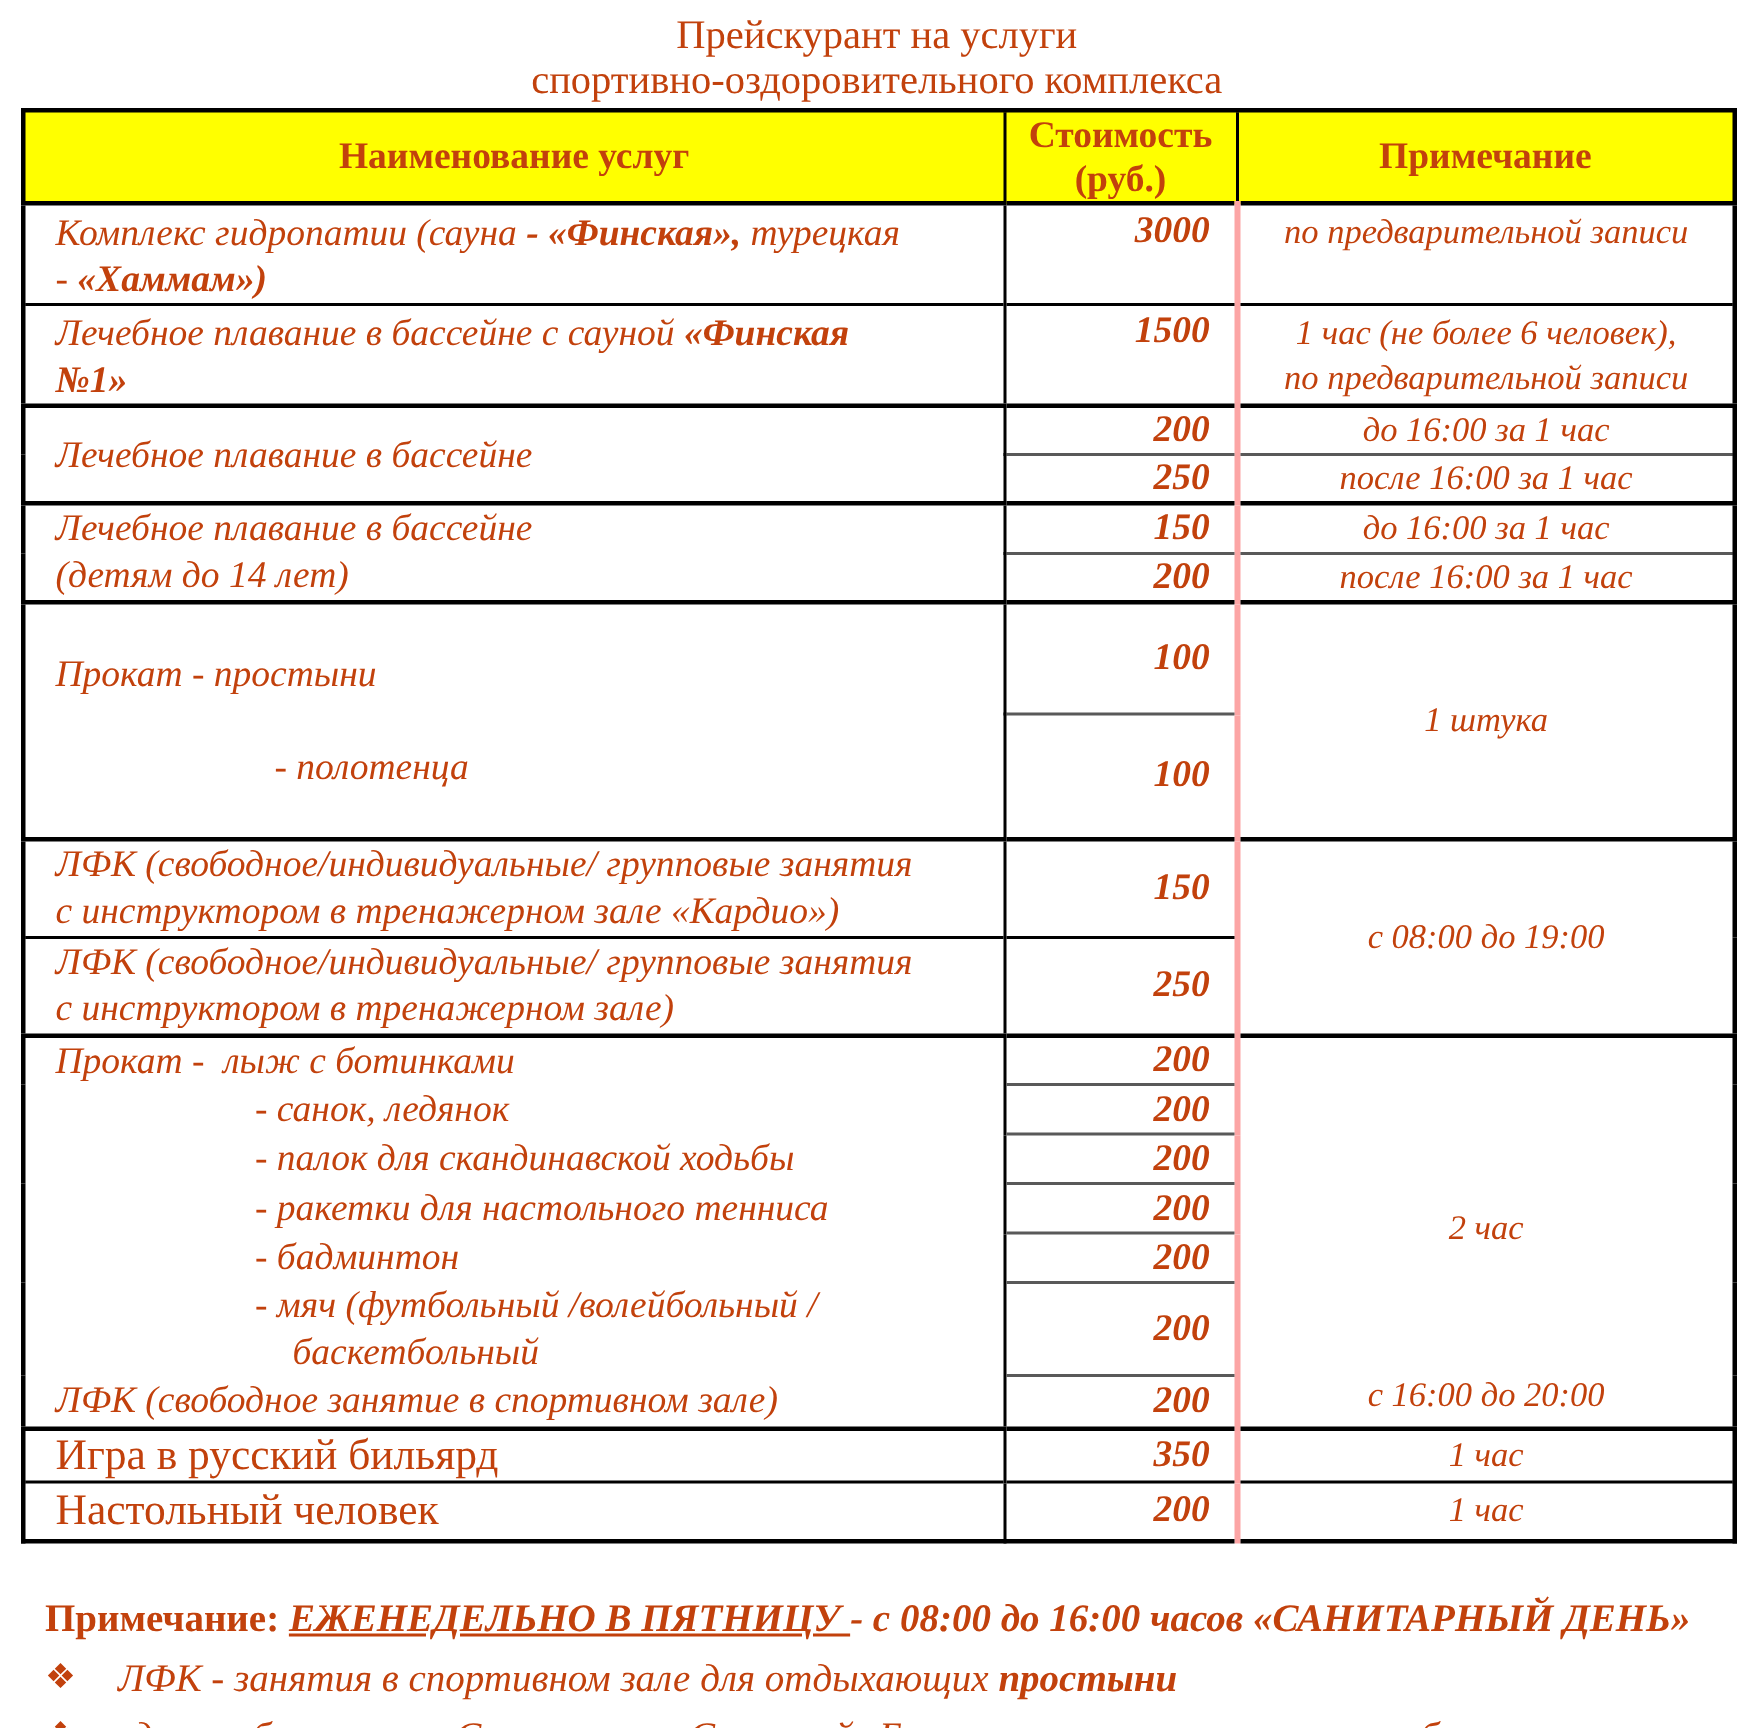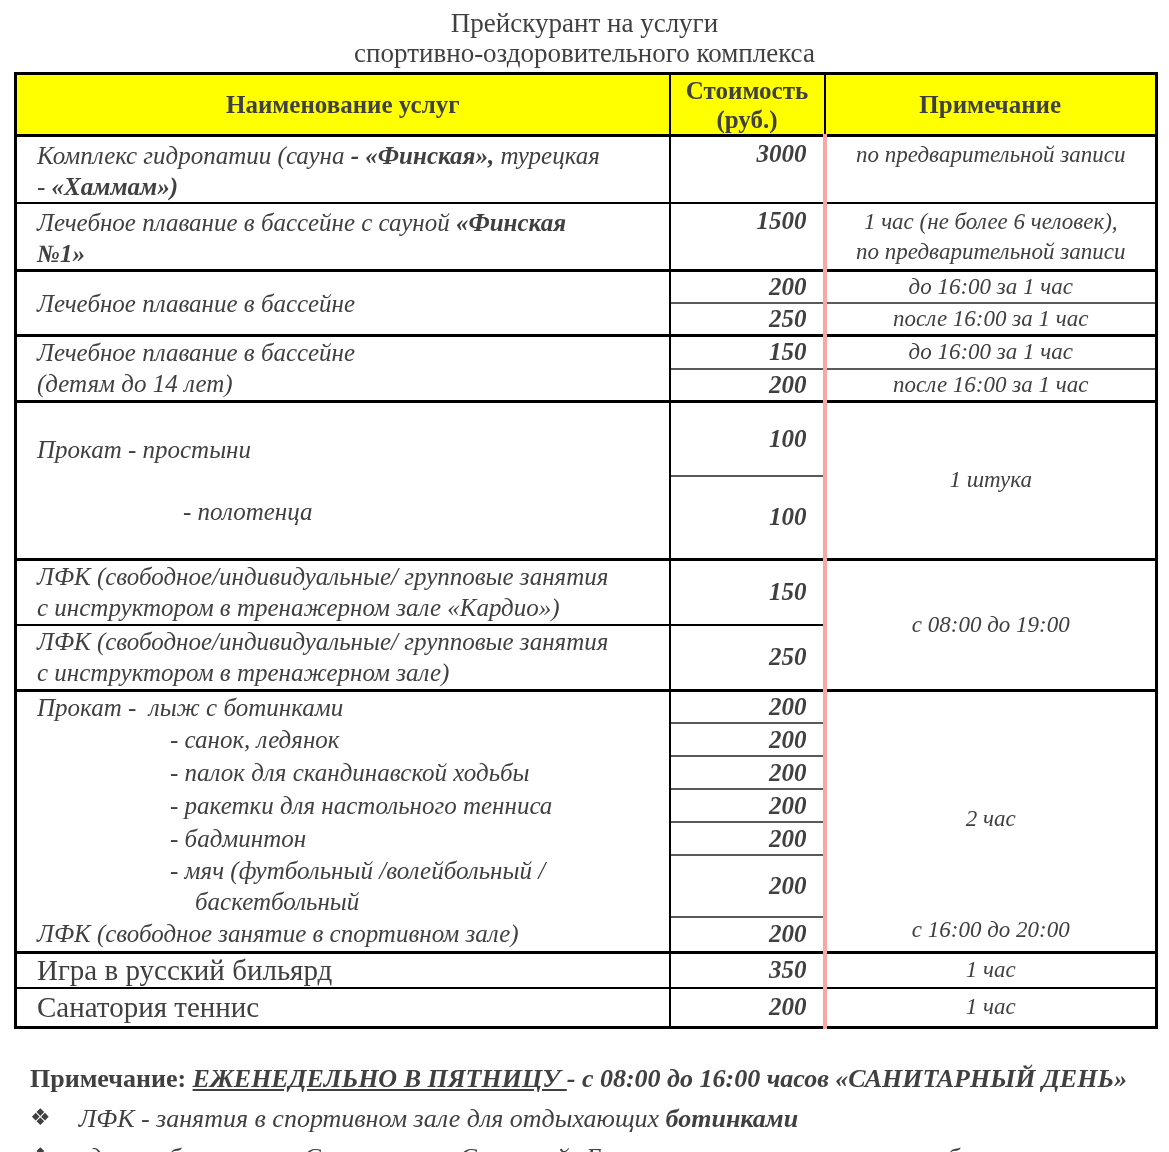--- a/index.html
+++ b/index.html
@@ -1,16 +1,16 @@
 <!DOCTYPE html>
 <html><head>
 <meta charset="utf-8">
 <style>
   html,body{margin:0;padding:0;background:#fff;}
-  .page{width:1169px;height:1152px;background:#fff;color:#404040;
+  .page{width:1169px;height:1152px;background:#fff;color:#c2410c;
         font-family:"Liberation Serif",serif;position:relative;overflow:hidden;}
   .title{ text-align:center;padding-top:8px;font-size:27px;line-height:30px;}
   .title div{white-space:nowrap;}
 
   table.price{border-collapse:collapse;table-layout:fixed;width:1141px;
               margin:4px 0 0 14px;border:3px solid #000;}
   td{padding:0;vertical-align:middle;}
   .hcell{background:#ffff00;font-weight:bold;font-size:25px;line-height:29px;
          text-align:center;border-right:2px solid #000;border-bottom:3px solid #000;
          white-space:pre-line;}
@@ -158,31 +158,31 @@
         <td class="name nb">ЛФК (свободное занятие в спортивном зале)</td>
         <td class="price bt-minor">200</td>
       </tr>
 
       <tr class="rh36">
         <td class="name plain bt-major">Игра в русский бильярд</td>
         <td class="price bt-major">350</td>
         <td class="note bt-major">1 час</td>
       </tr>
       <tr class="rh39">
-        <td class="name plain bt-mid">Санатория теннис</td>
+        <td class="name plain bt-mid">Настольный человек</td>
         <td class="price bt-mid">200</td>
         <td class="note bt-mid">1 час</td>
       </tr>
     </tbody>
   </table>
 
   <div class="notes">
     <div class="nhead"><span style="font-weight: bold; font-style: normal;">Примечание: </span><span style="font-weight: bold; font-style: italic; text-decoration: underline;">ЕЖЕНЕДЕЛЬНО В ПЯТНИЦУ </span><span style="font-weight: bold; font-style: italic;">- с 08:00 до 16:00 </span><span style="font-style: italic;">часов </span><span style="font-weight: bold; font-style: italic;">«САНИТАРНЫЙ ДЕНЬ»</span></div>
     <div class="bullet-par">
-      <span class="bullet">❖</span><span><span style="font-style: italic;">ЛФК - занятия в спортивном зале для отдыхающих </span><span style="font-weight: bold; font-style: italic;">ботинками</span></span>
+      <span class="bullet">❖</span><span><span style="font-style: italic;">ЛФК - занятия в спортивном зале для отдыхающих </span><span style="font-weight: bold; font-style: italic;">простыни</span></span>
     </div>
     <div class="bullet-par">
       <span class="bullet">❖</span><span><span style="font-style: italic;">для работников «Санатория «Сосновый Бор» стоимость услуги «лечебное плавание в бассейне» - &nbsp;200 рублей/час</span></span>
     </div>
 
   </div>
 
 </div>
 
 </body></html>

